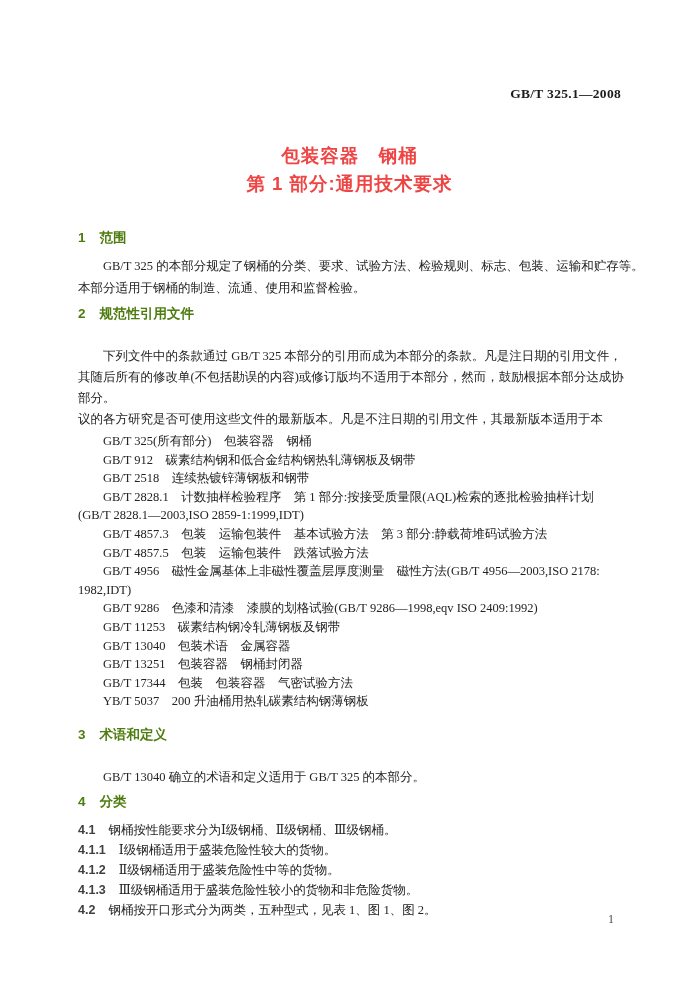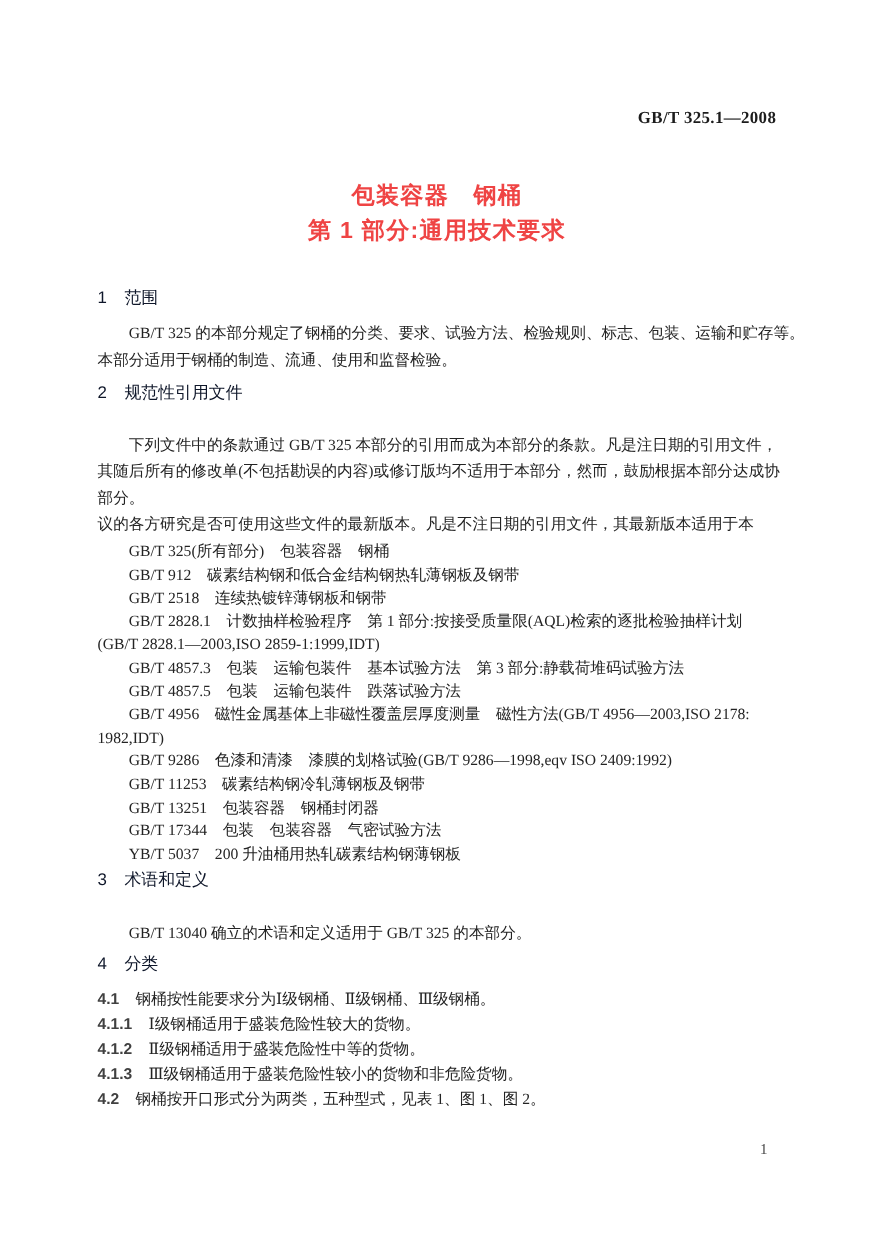--- a/index.html
+++ b/index.html
@@ -34,30 +34,30 @@
     text-align: center;
     font-family: "Liberation Sans", "DejaVu Sans", sans-serif;
     font-weight: bold;
     font-size: 18.5px;
     line-height: 28px;
     color: #ef4444;
     letter-spacing: 1px;
   }
   .sec-h {
     font-family: "Liberation Sans", "DejaVu Sans", sans-serif;
-    font-weight: normal;
+    font-weight: bold;
     font-size: 13.5px;
     line-height: 16px;
-    color: #0f172a;
+    color: #4d7c0f;
     white-space: nowrap;
   }
   .sec-num { margin-right: 14px; }
   .h1 { margin-top: 32px; }
   .h2 { margin-top: 7px; }
-  .h3 { margin-top: 4px; }
+  .h3 { margin-top: 16px; }
   .h4 { margin-top: 6px; }
   .para { margin-top: 24px; }
   .p1 { margin-top: 9px; line-height: 22px; }
   .p2 { line-height: 21px; }
   .p3 { line-height: 21px; }
   .line { white-space: nowrap; }
   .indent { text-indent: 25px; }
   .refs {
     margin-top: 2px;
     line-height: 18.6px;
@@ -139,20 +139,23 @@
         <div class="line indent">GB/T 4956　磁性金属基体上非磁性覆盖层厚度测量　磁性方法(GB/T 4956—2003,ISO 2178:</div>
         <div class="line">1982,IDT)</div>
       </div>
       <div class="ref">
         <div class="line indent">GB/T 9286　色漆和清漆　漆膜的划格试验(GB/T 9286—1998,eqv ISO 2409:1992)</div>
       </div>
       <div class="ref">
         <div class="line indent">GB/T 11253　碳素结构钢冷轧薄钢板及钢带</div>
       </div>
       <div class="ref">
+        <div class="line indent">GB/T 13040　包装术语　金属容器</div>
+      </div>
+      <div class="ref">
         <div class="line indent">GB/T 13251　包装容器　钢桶封闭器</div>
       </div>
       <div class="ref">
         <div class="line indent">GB/T 17344　包装　包装容器　气密试验方法</div>
       </div>
       <div class="ref">
         <div class="line indent">YB/T 5037　200 升油桶用热轧碳素结构钢薄钢板</div>
       </div>
     </div>
 

